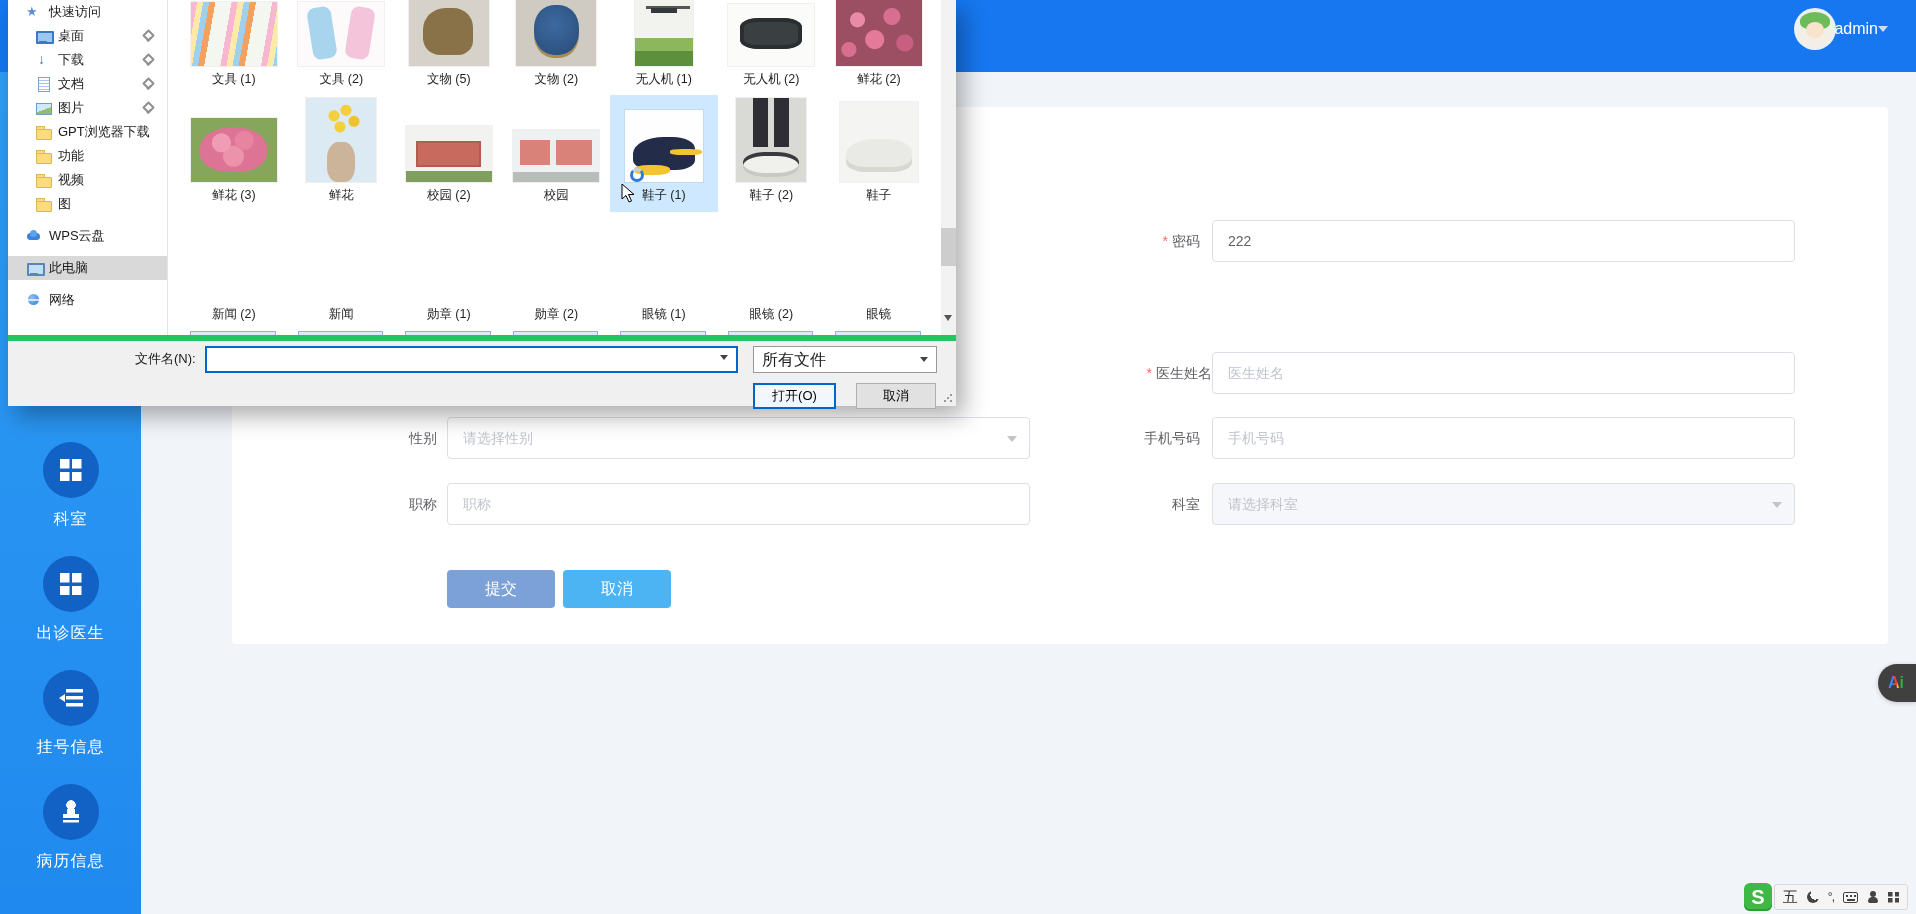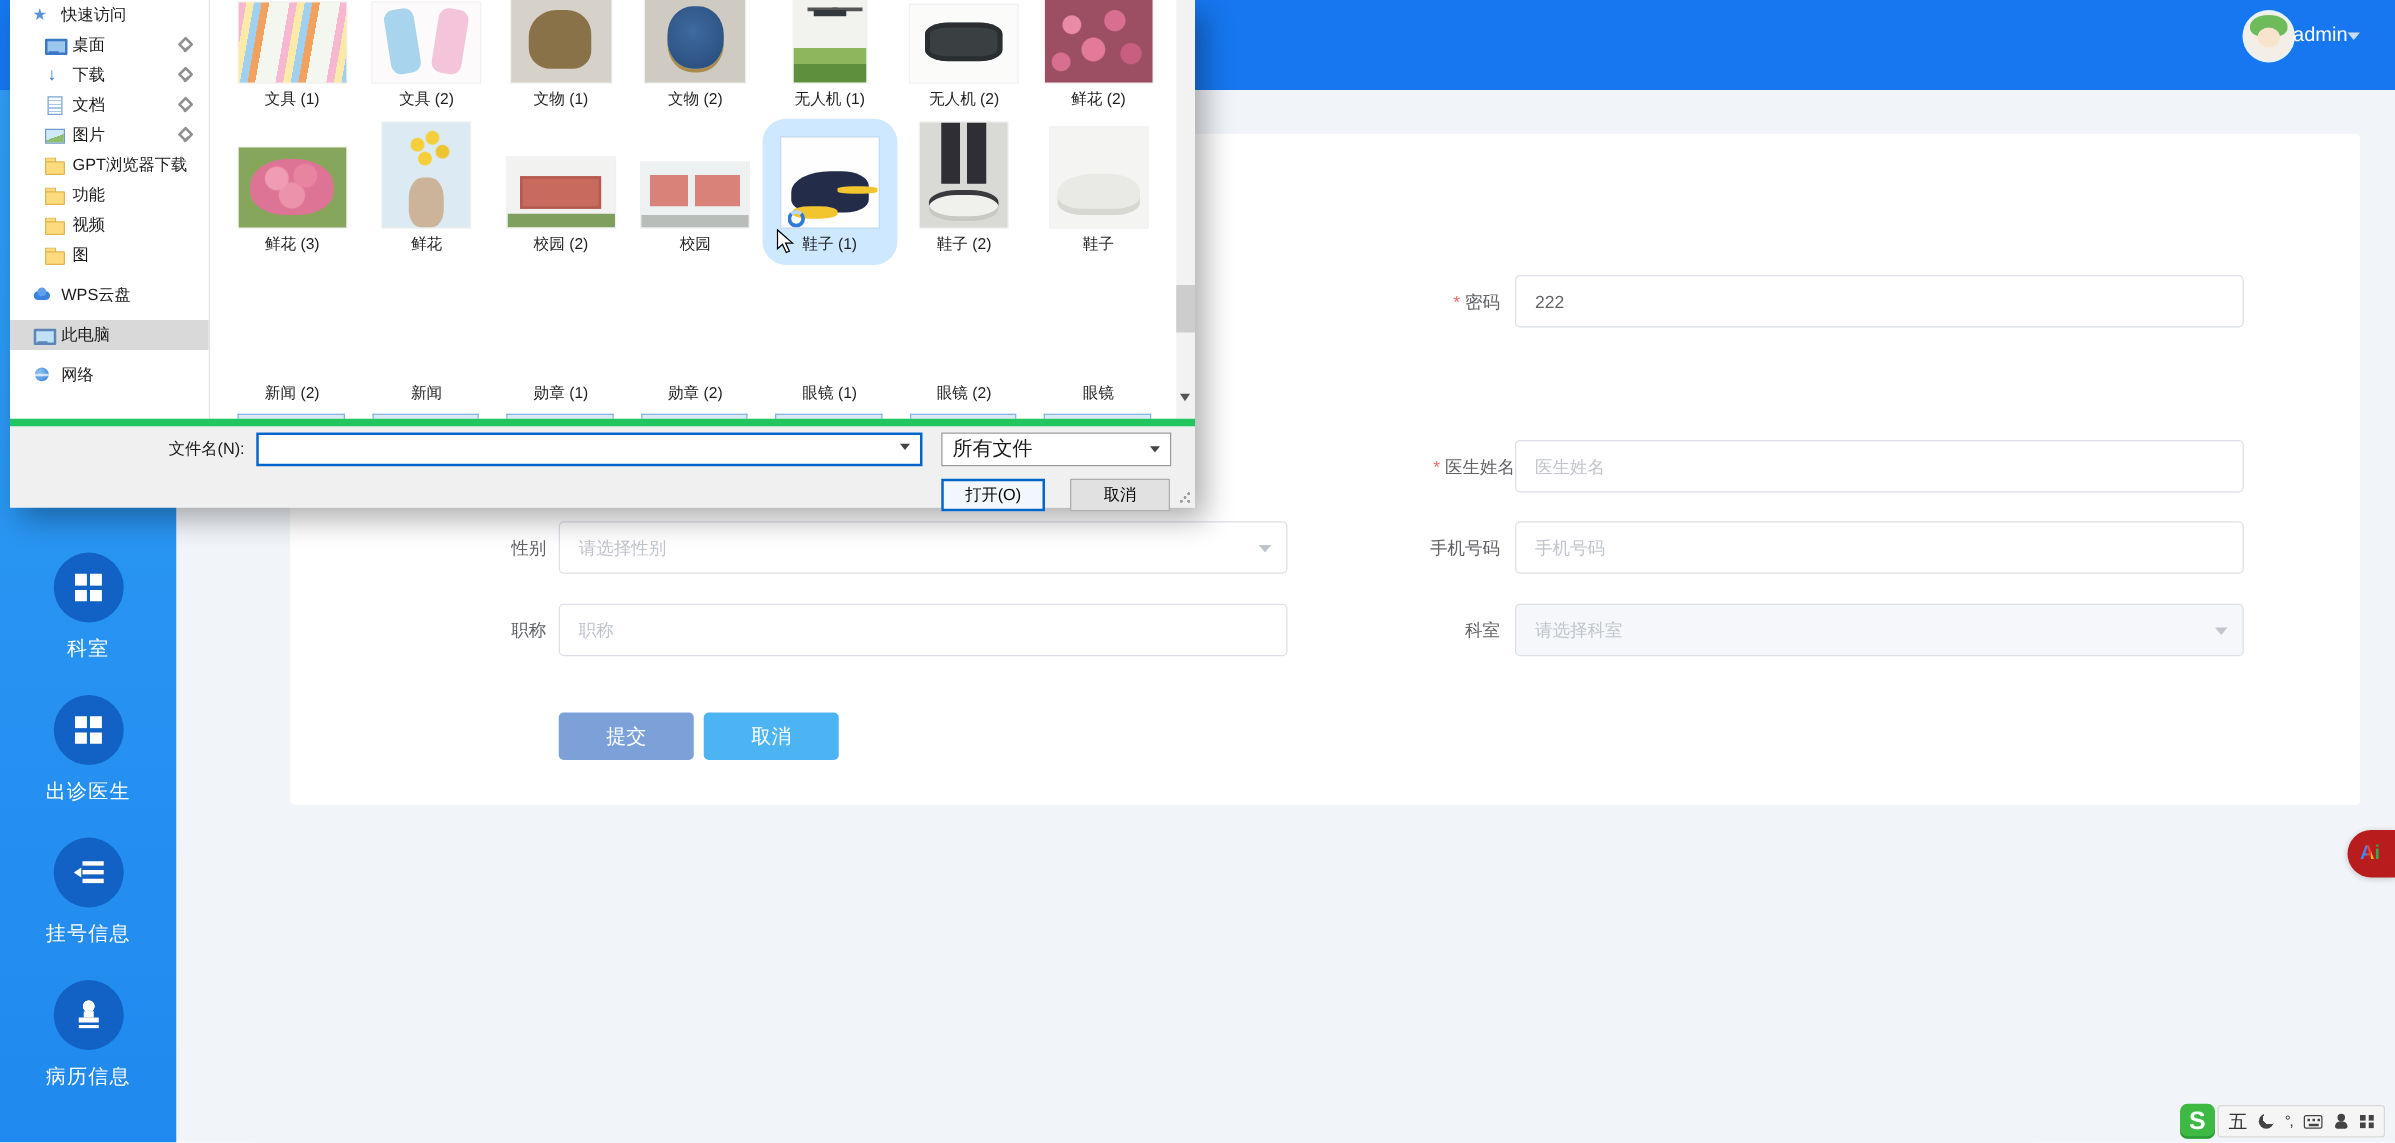--- a/index.html
+++ b/index.html
@@ -67,21 +67,21 @@
   .pin::before { content:""; position:absolute; left:2px; top:1px; width:5px; height:5px; border:2px solid #8f8f8f; border-radius:1px; transform:rotate(45deg); }
   .pin::after { content:""; position:absolute; left:6px; top:7px; width:2px; height:5px; background:#8f8f8f; transform:rotate(45deg); }
 
   
   .frow { position:absolute; left:172px; display:grid; grid-template-columns:repeat(7,107.5px); }
   .frow1 { top:0; }
   .frow2 { top:95px; }
   .file-item { position:relative; display:flex; flex-direction:column; align-items:center; justify-content:flex-end; cursor:pointer; }
   .frow1 .file-item { height:90px; padding-bottom:2px; }
   .frow2 .file-item { height:117px; padding-bottom:8px; }
-  .file-item.selected { background:#cde8ff;border-radius:19px; }
+  .file-item.selected { background:#cde8ff; }
   .file-label { margin-top:5px; font-size:12.5px; color:#1f1f1f; white-space:nowrap; }
   .thumb { position:relative; overflow:hidden; box-shadow:0 0 0 1px rgba(0,0,0,.06); }
   .t-pens { background:repeating-linear-gradient(100deg,#f7b7d0 0 6px,#fde9a8 6px 12px,#9fd0f0 12px 18px,#f2a25e 18px 24px,#f4f7ef 24px 40px),#eef3e6; }
   .t-cases { background:#fdfafb; }
   .t-cases::before { content:""; position:absolute; left:14%; top:8%; width:28%; height:82%; border-radius:8px; background:#a8d4ee; transform:rotate(-9deg); }
   .t-cases::after { content:""; position:absolute; right:14%; top:8%; width:28%; height:82%; border-radius:8px; background:#f3c4da; transform:rotate(9deg); }
   .t-horse { background:#d6d2ca; }
   .t-horse::before { content:""; position:absolute; left:18%; top:12%; width:62%; height:72%; border-radius:45% 40% 30% 35%; background:#8a7248; }
   .t-vessel { background:#cfcbc3; }
   .t-vessel::before { content:""; position:absolute; left:22%; top:8%; width:56%; height:76%; border-radius:45%; background:radial-gradient(circle at 45% 40%,#3e6aa0,#274a77); box-shadow:0 3px 0 #a98d4e; }
@@ -128,21 +128,21 @@
   .dlg-btn { position:absolute; top:42px; height:26px; font-size:13px; font-family:inherit; cursor:pointer; }
   .dlg-btn.open { left:745px; width:83px; background:#f2f7fd; border:2px solid #0066cc; }
   .dlg-btn.cancel2 { left:848px; width:80px; background:#e1e1e1; border:1px solid #adadad; }
   .grip { position:absolute; right:3px; bottom:3px; width:10px; height:10px; background:radial-gradient(circle at 8px 2px,#9a9a9a 0 1px,transparent 1.4px),radial-gradient(circle at 8px 8px,#9a9a9a 0 1px,transparent 1.4px),radial-gradient(circle at 2px 8px,#9a9a9a 0 1px,transparent 1.4px),radial-gradient(circle at 5px 5px,#9a9a9a 0 1px,transparent 1.4px); }
 
   
   .busy-ring { position:absolute; left:630px; top:168px; width:14px; height:14px; border-radius:50%; border:3px solid #2f7bd9; border-top-color:#b9d4f2; z-index:9; }
   .cursor { position:absolute; left:621px; top:183px; z-index:9; }
 
   
-  .ai-pill { position:absolute; right:0; top:664px; width:38px; height:38px; background:#b91c1c; border-radius:19px 0 0 19px; box-shadow:0 1px 5px rgba(0,0,0,.2); z-index:2; display:flex; align-items:center; padding-left:10px; cursor:pointer; }
+  .ai-pill { position:absolute; right:0; top:664px; width:38px; height:38px; background:#404040; border-radius:19px 0 0 19px; box-shadow:0 1px 5px rgba(0,0,0,.2); z-index:2; display:flex; align-items:center; padding-left:10px; cursor:pointer; }
   .ai-text { font-size:16px; font-weight:bold; background:linear-gradient(90deg,#4285f4 0 35%,#ea4335 35% 55%,#fbbc05 55% 70%,#34a853 70%); -webkit-background-clip:text; background-clip:text; color:transparent; }
 
   
   .ime-bar { position:absolute; right:8px; bottom:3px; height:28px; display:flex; align-items:center; z-index:2; }
   .ime-s { width:28px; height:28px; border-radius:6px; background:#3eba44; color:#fff; font-weight:bold; font-size:20px; text-align:center; line-height:28px; margin-right:2px; box-shadow:inset 0 -2px 0 #2d9a33; }
   .ime-tray { height:26px; background:#f5f5f5; border:1px solid #d8d8d8; border-radius:3px; display:flex; align-items:center; gap:9px; padding:0 8px; color:#333; }
   .ime-mode { font-size:15px; }
   .ime-moon { width:12px; height:12px; border-radius:50%; background:radial-gradient(circle at 70% 30%,transparent 0 5px,#444 5px); }
   .ime-punct { font-size:12px; letter-spacing:-1px; }
   .ime-kbd { width:15px; height:11px; border:1.5px solid #444; border-radius:2px; background:linear-gradient(#444,#444) 2px 2px/2px 2px no-repeat,linear-gradient(#444,#444) 6px 2px/2px 2px no-repeat,linear-gradient(#444,#444) 10px 2px/2px 2px no-repeat,linear-gradient(#444,#444) 3px 6px/8px 2px no-repeat; }
@@ -287,21 +287,21 @@
     <div class="file-item">
         <div class="thumb t-pens" style="width: 86px; height: 64px;"></div>
         <div class="file-label">文具 (1)</div>
       </div>
       <div class="file-item">
         <div class="thumb t-cases" style="width: 86px; height: 64px;"></div>
         <div class="file-label">文具 (2)</div>
       </div>
       <div class="file-item">
         <div class="thumb t-horse" style="width: 80px; height: 68px;"></div>
-        <div class="file-label">文物 (1)</div>
+        <div class="file-label">文物 (5)</div>
       </div>
       <div class="file-item">
         <div class="thumb t-vessel" style="width: 80px; height: 68px;"></div>
         <div class="file-label">文物 (2)</div>
       </div>
       <div class="file-item">
         <div class="thumb t-drone-field" style="width: 58px; height: 68px;"></div>
         <div class="file-label">无人机 (1)</div>
       </div>
       <div class="file-item">

